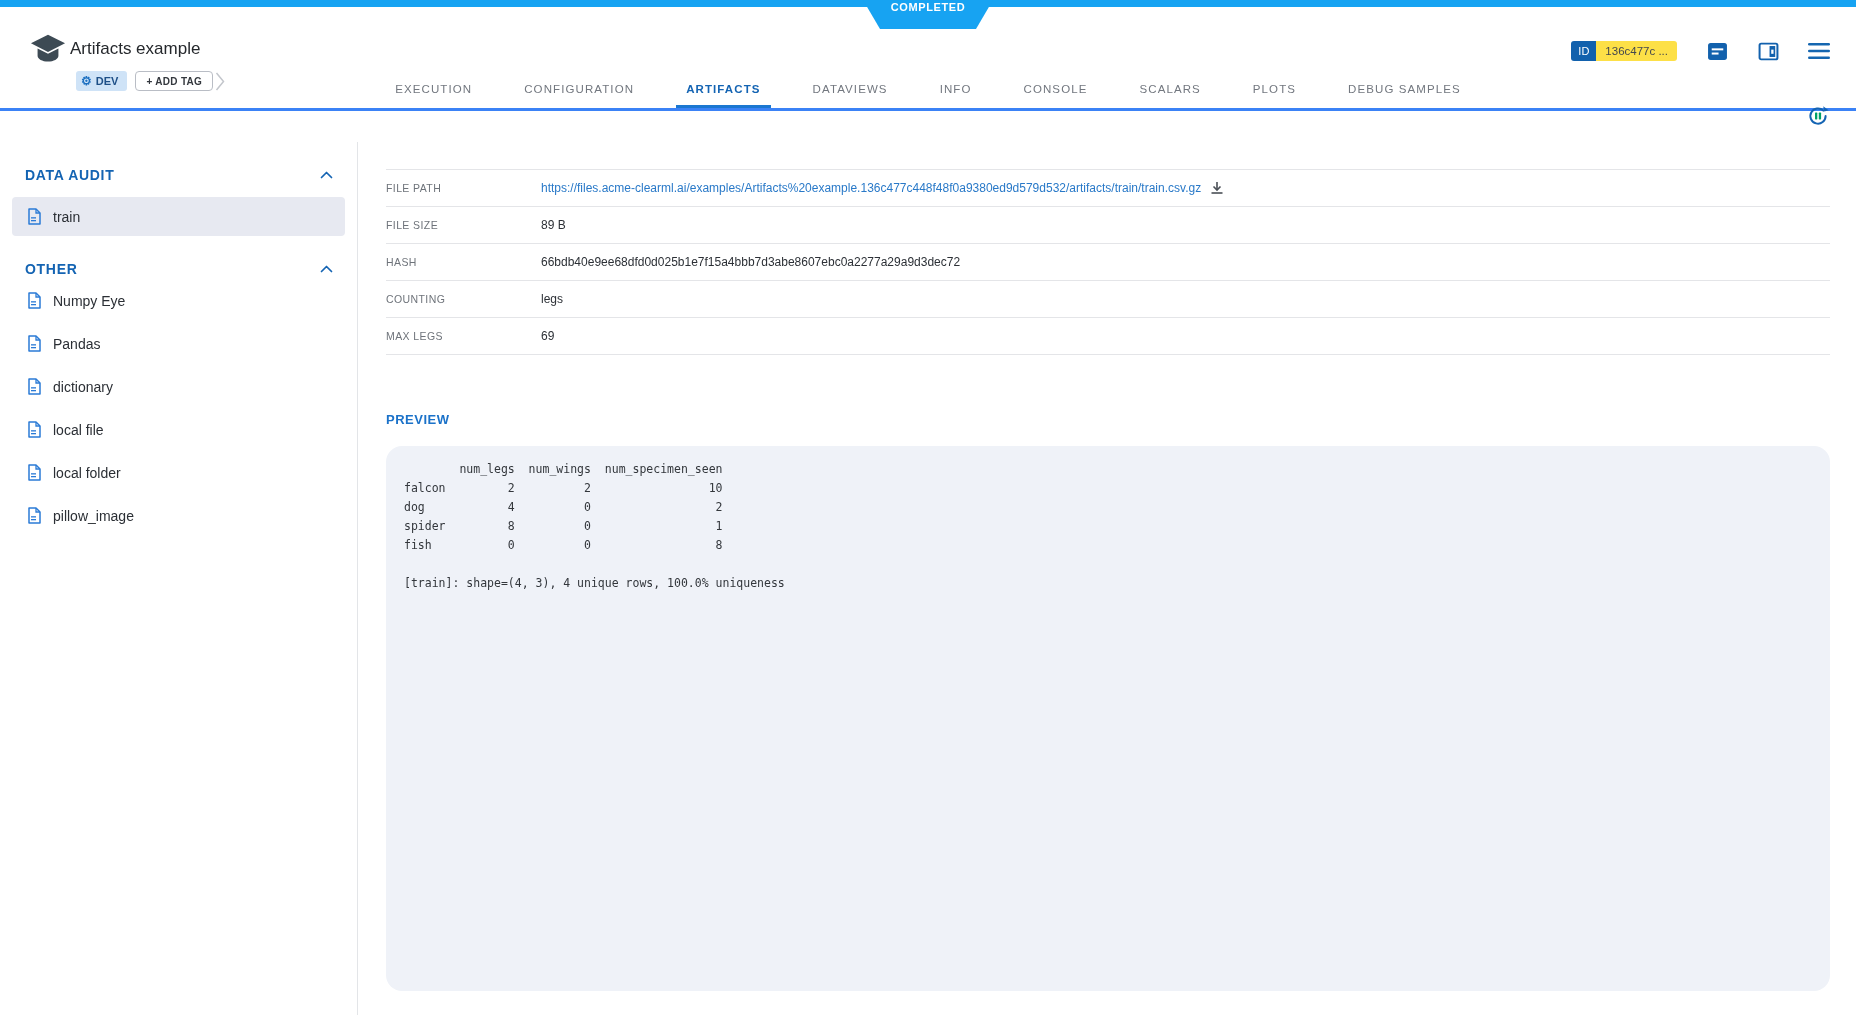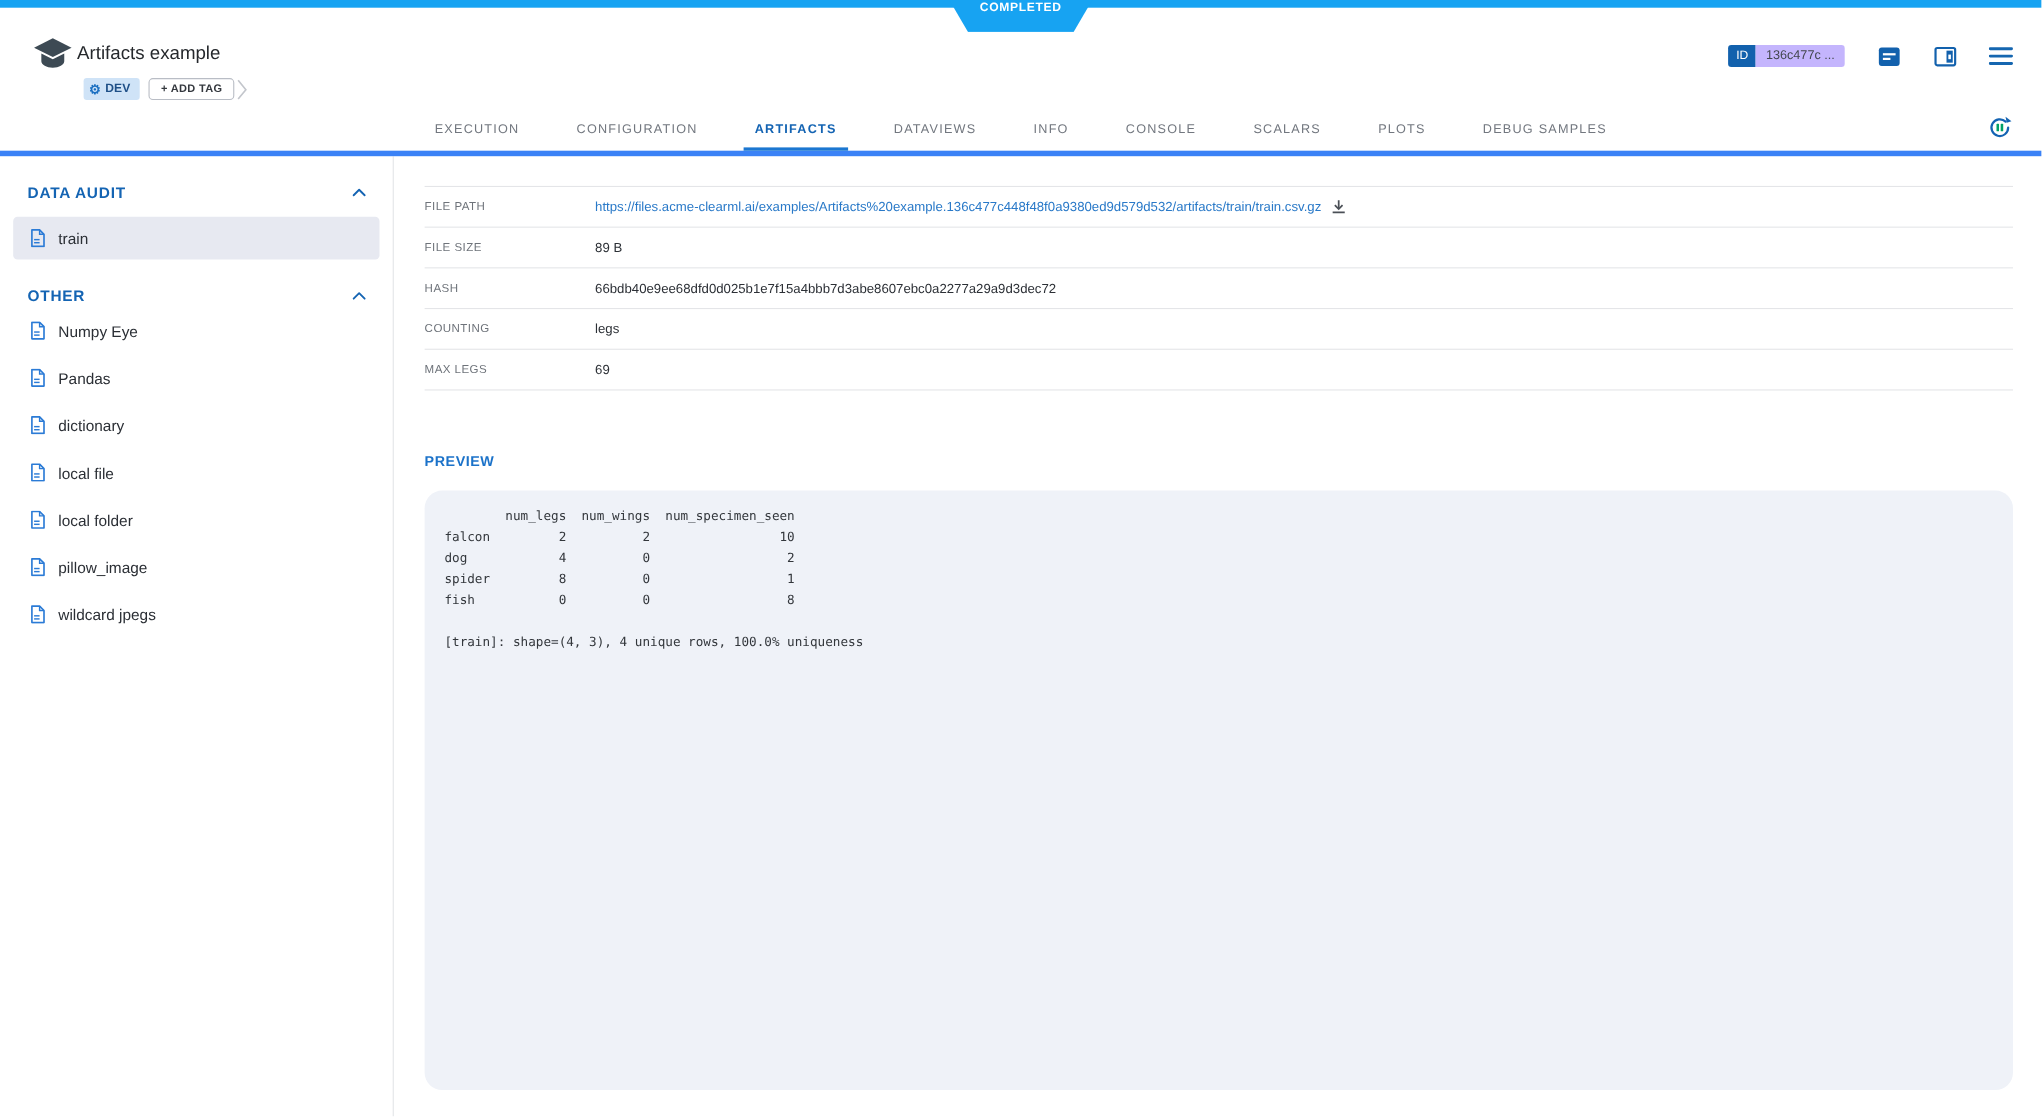--- a/index.html
+++ b/index.html
@@ -10,36 +10,36 @@
   }
   
   .topbar{position:absolute;top:0;left:0;width:100%;height:7px;background:#17a3f2;z-index:6;}
   .ribbon{
     position:absolute;top:0;left:863px;width:130px;height:29px;background:#17a3f2;z-index:7;
     clip-path:polygon(0 0,100% 0,calc(100% - 17px) 100%,17px 100%);
     color:#fff;font-size:11px;font-weight:700;letter-spacing:.6px;
     display:flex;align-items:center;justify-content:center;box-sizing:border-box;padding-bottom:15px;
   }
   
-  .header{position:absolute;top:7px;left:0;width:100%;height:135px;background:#fff;
-    border-bottom:5px solid #3b82f6;box-sizing:border-box;z-index:2;}
+  .header{position:absolute;top:7px;left:0;width:100%;height:104px;background:#fff;
+    border-bottom:3px solid #3b82f6;box-sizing:border-box;z-index:2;}
   .logo{position:absolute;left:29px;top:25px;width:38px;height:36px;}
   .app-title{position:absolute;left:70px;top:32px;font-size:17px;font-weight:500;color:#25282c;}
   .tags{position:absolute;left:76px;top:64px;display:flex;align-items:center;}
   .tag-dev{display:flex;align-items:center;gap:4px;background:#cfe3f7;color:#1e4f87;
     font-size:11px;font-weight:700;height:20px;padding:0 9px 0 5px;border-radius:3px;box-sizing:border-box;}
   .tag-dev .gear{font-size:12px;color:#1b6fc1;line-height:1;}
   .tag-add{display:flex;align-items:center;border:1px solid #b9bdc5;border-radius:4px;color:#34383e;
     font-size:10px;font-weight:600;letter-spacing:.3px;height:20px;padding:0 10px;margin-left:8px;box-sizing:border-box;}
   .tag-caret{margin-left:2px;display:flex;align-items:center;}
   .header-right{position:absolute;right:26px;top:33px;display:flex;align-items:center;gap:29px;}
   .id-chip{display:flex;align-items:stretch;}
   .id-label{background:#1261ad;color:#fff;font-weight:400;font-size:11px;
     padding:4px 7px;border-radius:3px 0 0 3px;display:flex;align-items:center;}
-  .id-value{background:#c4b5fd;color:#43474e;font-size:11.5px;
+  .id-value{background:#fde047;color:#43474e;font-size:11.5px;
     padding:4px 9px;border-radius:0 3px 3px 0;display:flex;align-items:center;}
   .hicon{width:22px;height:22px;display:flex;align-items:center;justify-content:center;cursor:pointer;}
   
   .tabbar{position:absolute;left:0;bottom:0;width:100%;height:34px;
     display:flex;justify-content:center;align-items:flex-end;}
   .tab{padding:0 26px 13px;font-size:11.5px;letter-spacing:1.1px;color:#72777f;position:relative;cursor:pointer;white-space:nowrap;}
   .tab.active{color:#1464b3;font-weight:700;}
   .tab.active::after{content:'';position:absolute;left:16px;right:16px;bottom:0;height:3px;background:#1b77d1;}
   .refresh-btn{position:absolute;right:26px;top:97px;width:24px;height:24px;cursor:pointer;}
   
@@ -236,31 +236,20 @@
       <span class="fi">
         <svg width="15" height="17" viewBox="0 0 15 17">
           <path d="M2 1 h7 l4 4 v11 h-11 z" fill="none" stroke="#2b7bd6" stroke-width="1.5" stroke-linejoin="round"></path>
           <path d="M9 1 v4 h4" fill="none" stroke="#2b7bd6" stroke-width="1.3"></path>
           <rect x="4" y="9.2" width="5" height="1.3" fill="#2b7bd6"></rect>
           <rect x="4" y="12" width="5" height="1.3" fill="#2b7bd6"></rect>
         </svg>
       </span>
       <span>pillow_image</span>
     </div>
-    <div class="sitem">
-      <span class="fi">
-        <svg width="15" height="17" viewBox="0 0 15 17">
-          <path d="M2 1 h7 l4 4 v11 h-11 z" fill="none" stroke="#2b7bd6" stroke-width="1.5" stroke-linejoin="round"></path>
-          <path d="M9 1 v4 h4" fill="none" stroke="#2b7bd6" stroke-width="1.3"></path>
-          <rect x="4" y="9.2" width="5" height="1.3" fill="#2b7bd6"></rect>
-          <rect x="4" y="12" width="5" height="1.3" fill="#2b7bd6"></rect>
-        </svg>
-      </span>
-      <span>wildcard jpegs</span>
-    </div>
   </div>
 
 <div class="main">
   <div class="details">
       <div class="drow">
         <div class="dlabel">FILE PATH</div>
         <div class="dvalue">
           <a>https://files.acme-clearml.ai/examples/Artifacts%20example.136c477c448f48f0a9380ed9d579d532/artifacts/train/train.csv.gz</a>
           <span class="dl-icon">
             <svg width="14" height="14" viewBox="0 0 14 14">

